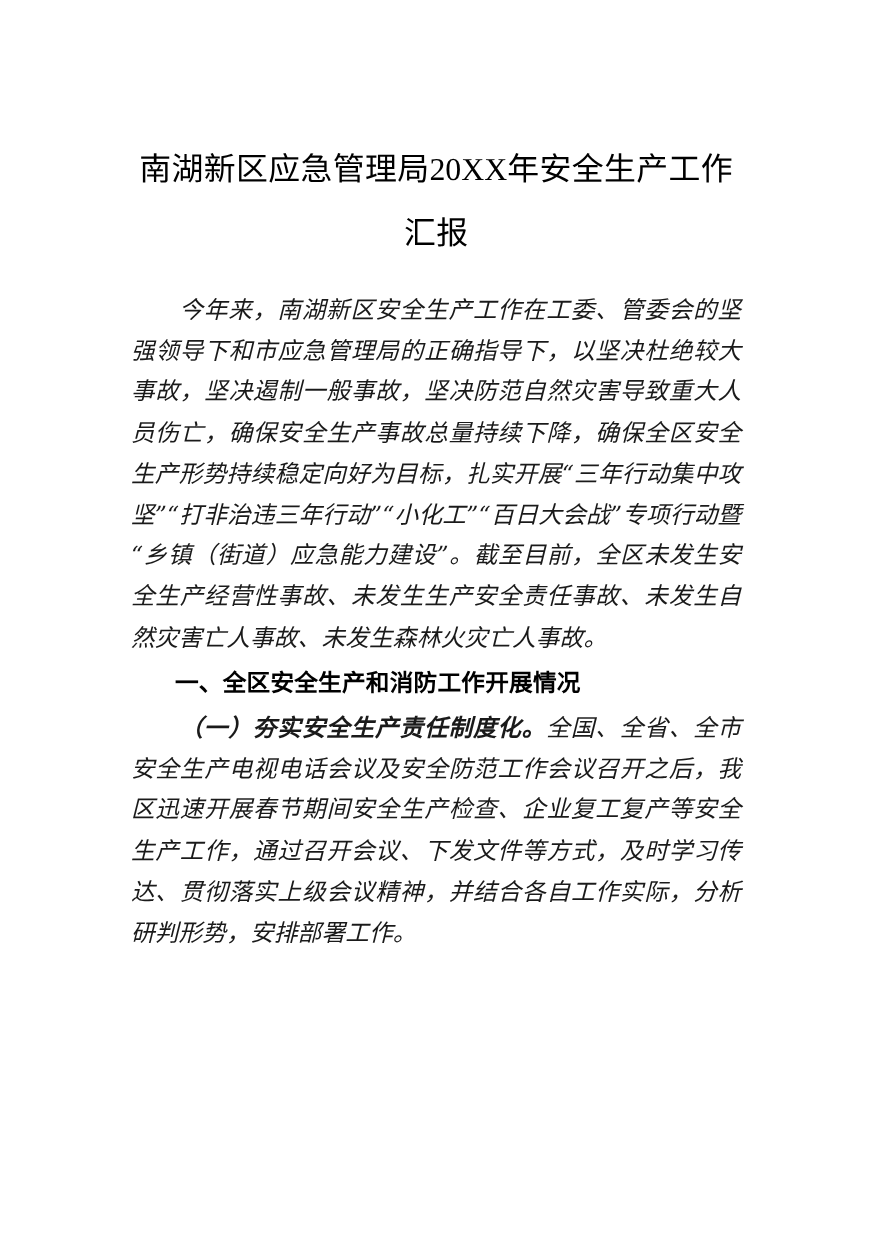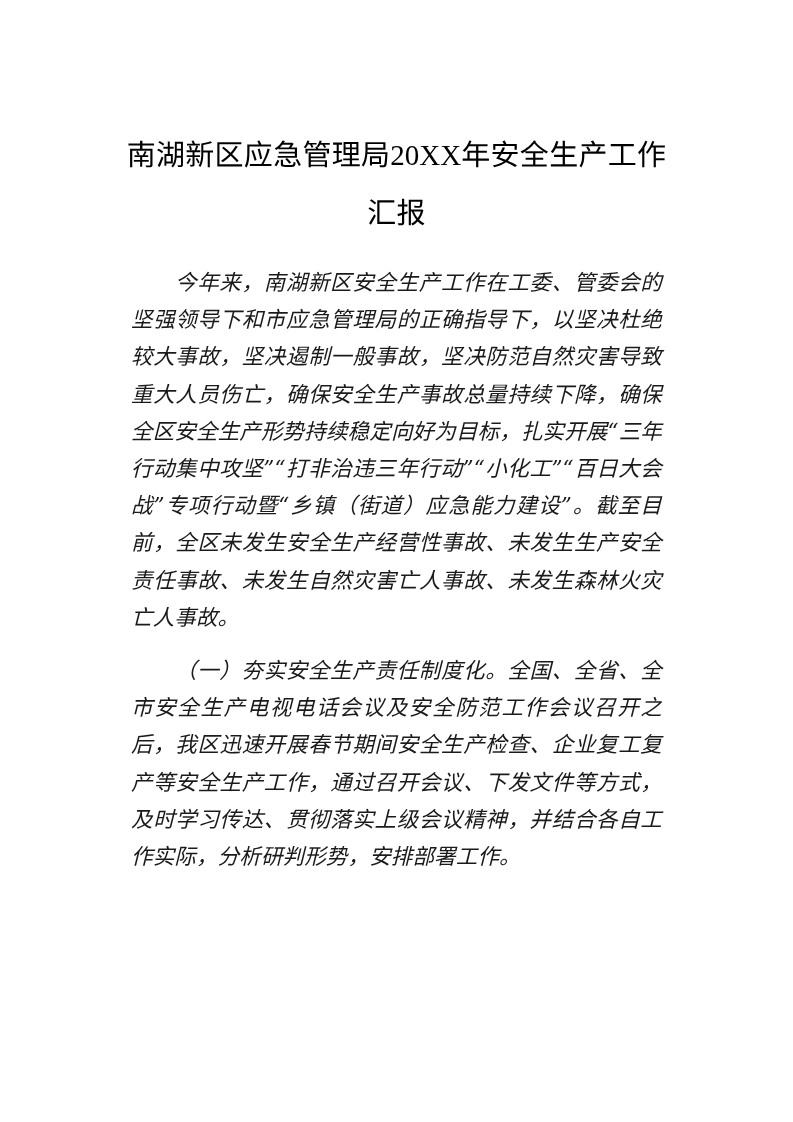--- a/index.html
+++ b/index.html
@@ -50,21 +50,21 @@
 
   
   .para {
     font-family: "DejaVu Serif", "Liberation Serif", serif;
     font-size: 21.5px;
     line-height: 37.2px;
     text-align: justify;
     text-align-last: left;
     text-justify: inter-character;
     word-break: break-all;
-    margin: 16px;
+    margin: 4px;
     color: #1a1a1a;
     font-style: italic;
     letter-spacing: 0.15px;
   }
   .para.indent {
     text-indent: 44px;
   }
 
   
   .heading-1 {
@@ -77,41 +77,42 @@
     margin: 0;
     color: #000;
     letter-spacing: 0.2px;
     word-break: break-all;
   }
 
   
   .subhead {
     font-family: "DejaVu Serif", "Liberation Serif", serif;
     font-style: italic;
-    font-weight: 400;
+    font-weight: 700;
   }
 
   
   .clip-bottom {
     overflow: hidden;
   }
 </style>
 </head>
 <body>
 
 <div class="page">
   <div class="content clip-bottom">
 
     <h1 class="doc-title">
       <span>南湖新区应急管理局</span><span class="latin">20XX</span><span>年安全生产工作</span><br>
       <span>汇报</span>
     </h1>
 
     <p class="para indent">今年来，南湖新区安全生产工作在工委、管委会的坚强领导下和市应急管理局的正确指导下，以坚决杜绝较大事故，坚决遏制一般事故，坚决防范自然灾害导致重大人员伤亡，确保安全生产事故总量持续下降，确保全区安全生产形势持续稳定向好为目标，扎实开展“三年行动集中攻坚”“打非治违三年行动”“小化工”“百日大会战”专项行动暨“乡镇（街道）应急能力建设”。截至目前，全区未发生安全生产经营性事故、未发生生产安全责任事故、未发生自然灾害亡人事故、未发生森林火灾亡人事故。</p>
 
+    <p class="heading-1">一、全区安全生产和消防工作开展情况</p>
 
     <p class="para indent">
       <span class="subhead">（一）夯实安全生产责任制度化。</span><span>全国、全省、全市安全生产电视电话会议及安全防范工作会议召开之后，我区迅速开展春节期间安全生产检查、企业复工复产等安全生产工作，通过召开会议、下发文件等方式，及时学习传达、贯彻落实上级会议精神，并结合各自工作实际，分析研判形势，安排部署工作。</span>
     </p>
 
 
   </div>
 </div>
 
 </body></html>

